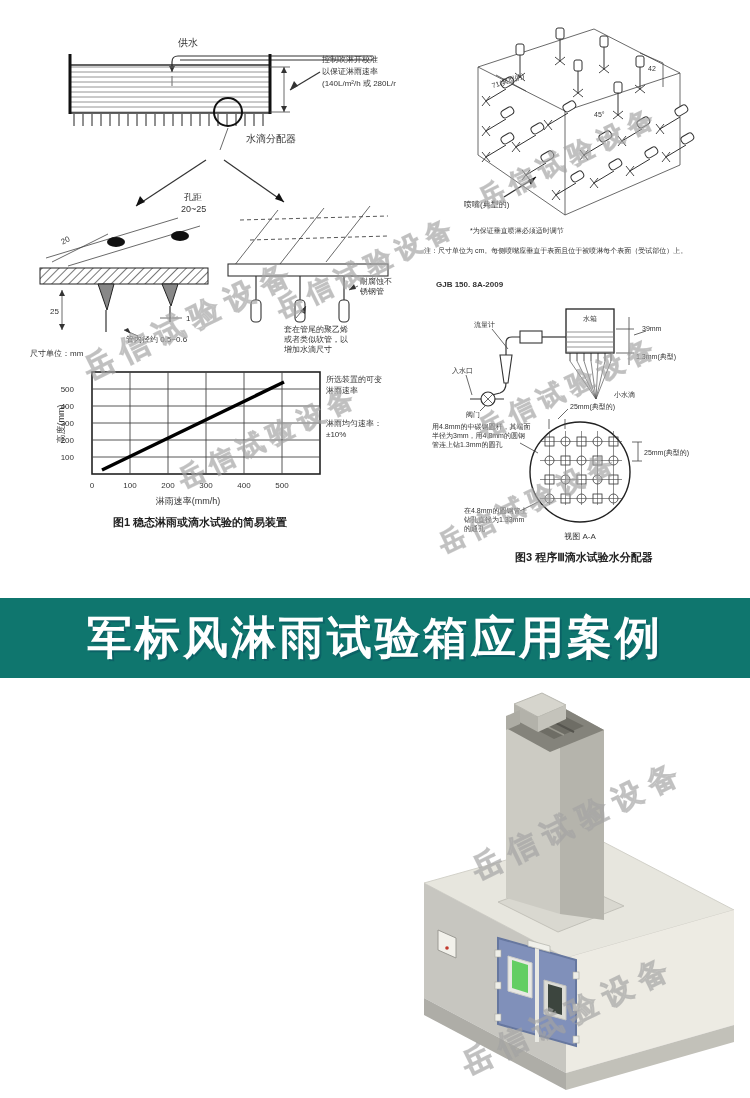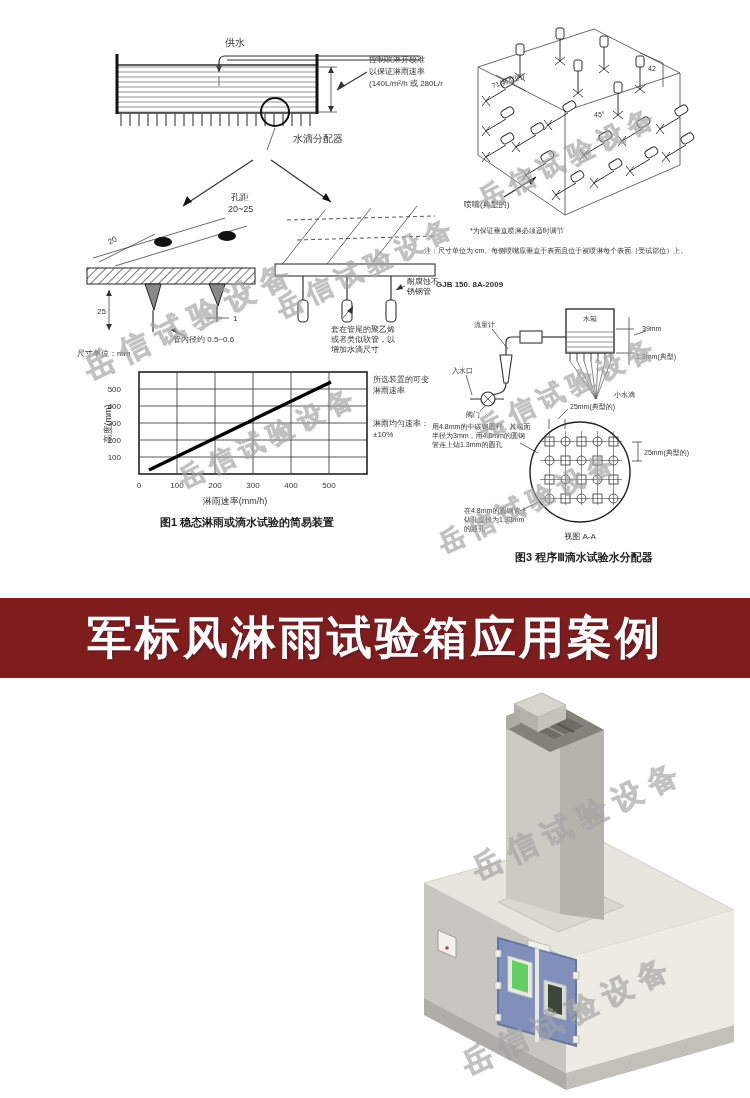--- a/index.html
+++ b/index.html
@@ -37,21 +37,21 @@
   .product-title { font-size:21px; font-weight:bold; color:#111; text-align:center;
                    letter-spacing:0.5px; margin-bottom:16px; }
   .product-body { font-size:17px; line-height:1.83; color:#111; text-align:justify;
                   letter-spacing:0.4px; }
 </style>
 </head>
 <body>
 
 <div class="page">
 
-  <div class="figpanel" style="left:28px; top:10px; width:368px; height:578px;margin-left:47px;">
+  <div class="figpanel" style="left:28px; top:10px; width:368px; height:578px;">
     <svg width="368" height="578" viewBox="0 0 368 578">
       <defs>
         <pattern id="hatch" width="6" height="6" patternTransform="rotate(45)" patternUnits="userSpaceOnUse">
           <line x1="0" y1="0" x2="0" y2="6" stroke="#555" stroke-width="1.6"></line>
         </pattern>
         <pattern id="water" width="8" height="5" patternUnits="userSpaceOnUse">
           <line x1="0" y1="2" x2="8" y2="2" stroke="#777" stroke-width="0.8"></line>
         </pattern>
       </defs>
 
@@ -378,21 +378,21 @@
         <text class="t7" x="56" y="508">在4.8mm的圆钢管上</text>
         <text class="t7" x="56" y="517">钻孔直径为1.33mm</text>
         <text class="t7" x="56" y="526">的通孔</text>
         <path class="thin" d="M 112 506 L 132 496"></path>
         <text class="t8" x="172" y="534" text-anchor="middle">视图 A-A</text>
       </g>
       <text class="cap" x="176" y="556" text-anchor="middle">图3  程序Ⅲ滴水试验水分配器</text>
     </svg>
   </div>
 
-  <div class="banner" style="background:#7f1d1d;">
+  <div class="banner" style="background:#0f766e;">
     <h1>军标风淋雨试验箱应用案例</h1>
   </div>
 
 
   <div class="figpanel" style="left:402px; top:688px; width:348px; height:408px;">
     <svg width="348" height="408" viewBox="0 0 348 408">
 
       <polygon points="22,195 190,148 332,222 164,270" fill="#e7e6de" stroke="#d2d1c9" stroke-width="1"></polygon>
       <polygon points="22,195 164,270 164,385 22,310" fill="#c7c6c0"></polygon>
       <polygon points="164,270 332,222 332,337 164,385" fill="#edebe3"></polygon>

